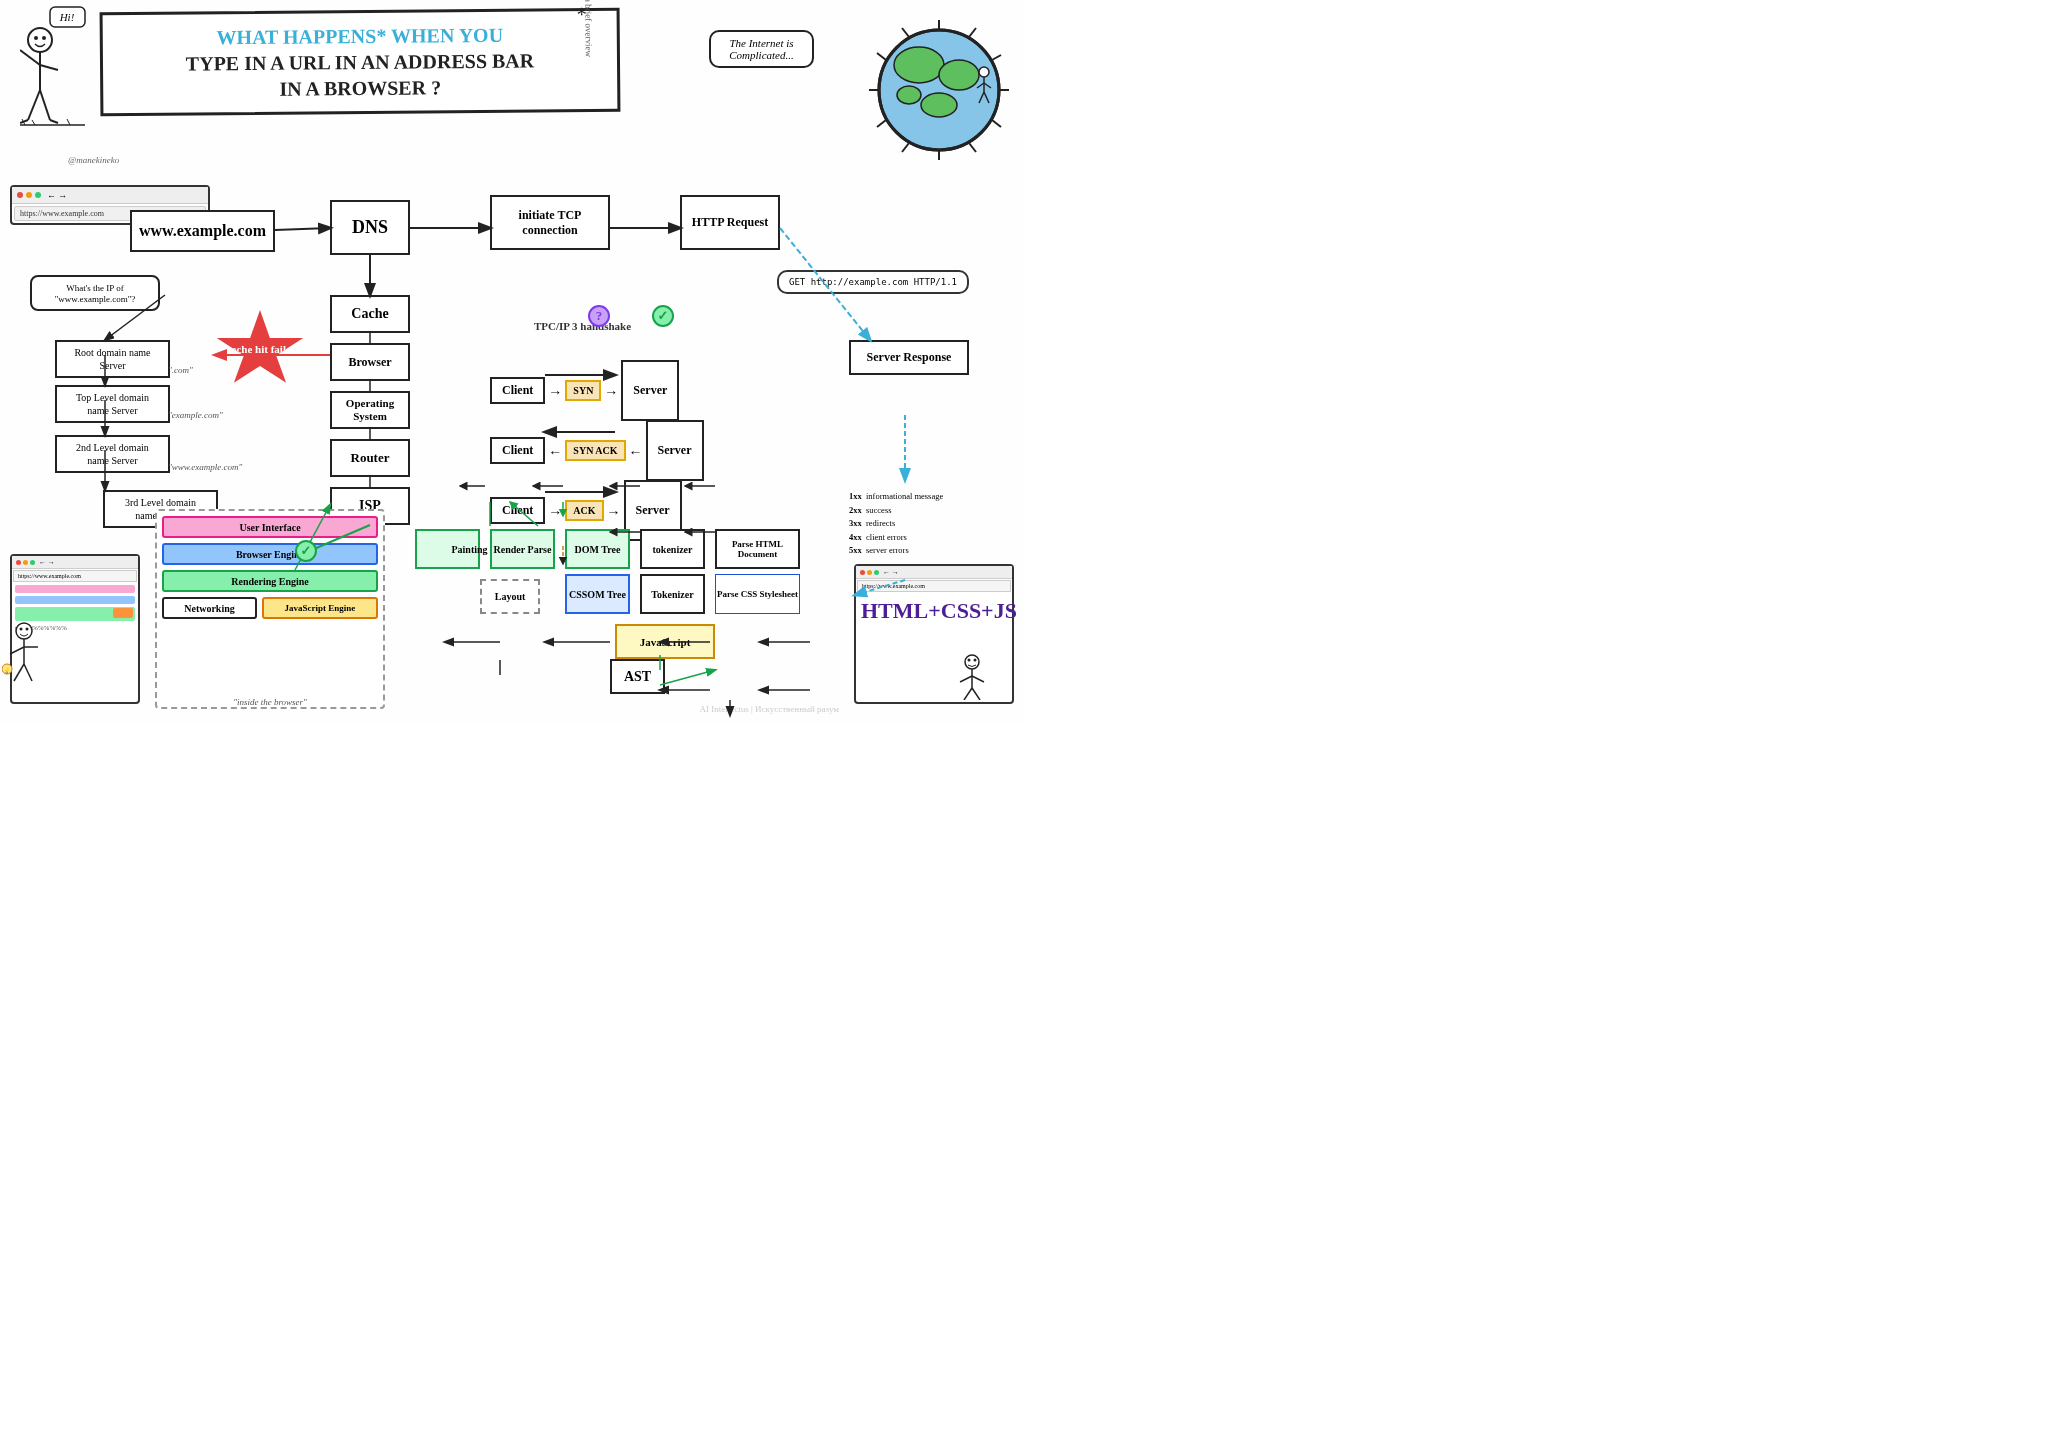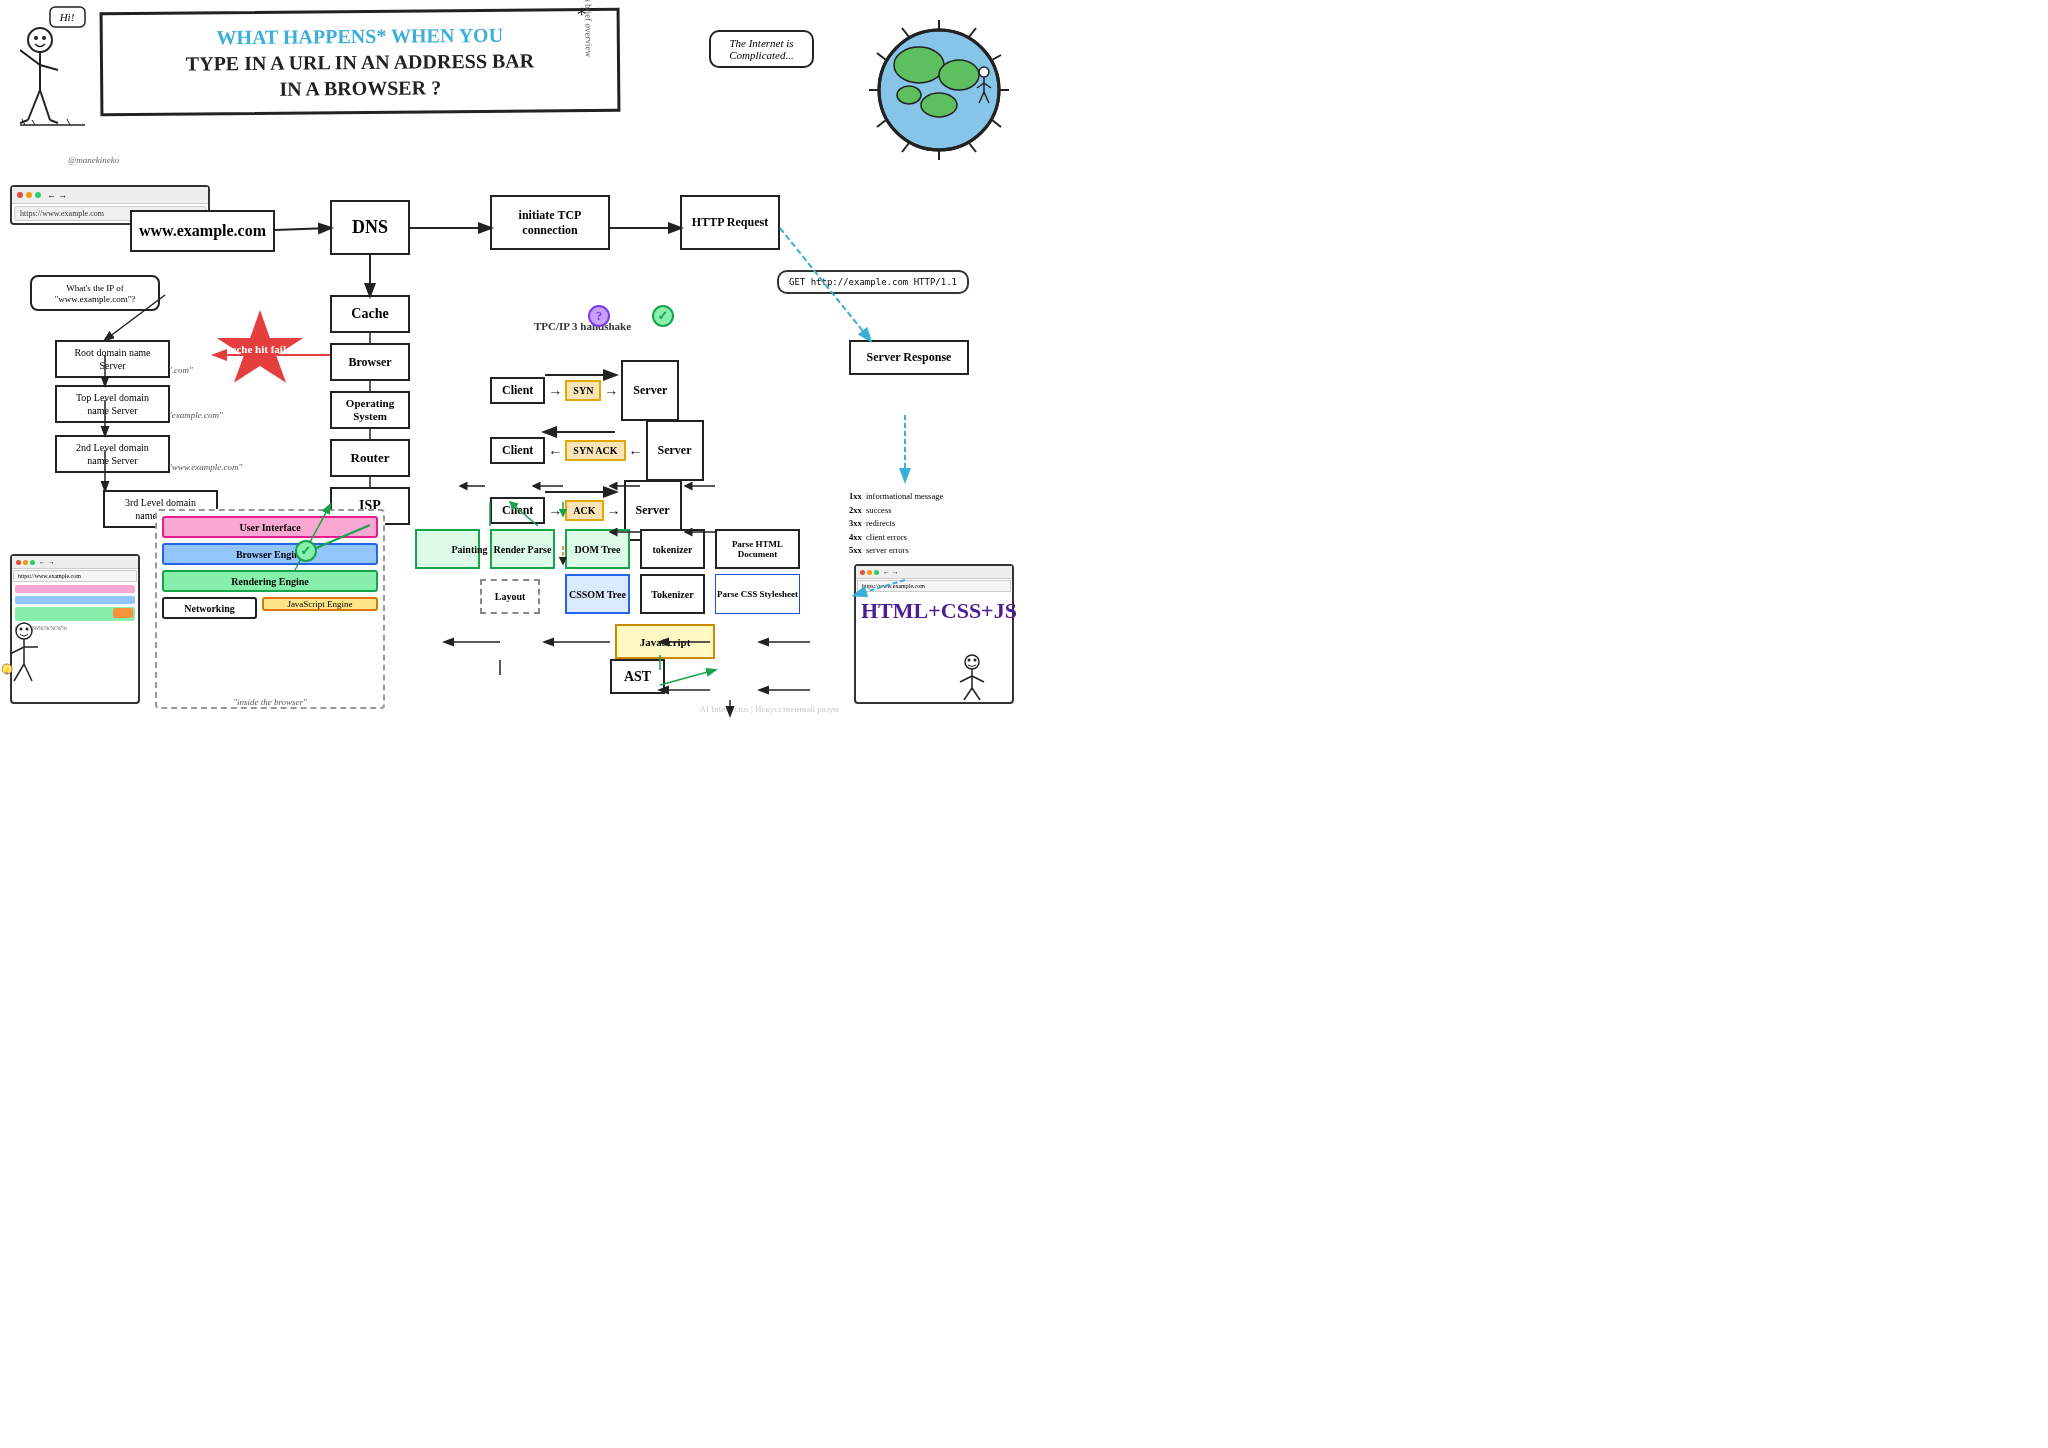--- a/index.html
+++ b/index.html
@@ -753,21 +753,21 @@
     </div>
     <div style="position:absolute;top:32px;left:5px;right:5px;height:22px;background:#93c5fd;border:2px solid #2563eb;border-radius:3px;display:flex;align-items:center;justify-content:center;font-size:10px;font-weight:700;">
       <span>Browser Engine</span>
     </div>
     <div style="position:absolute;top:59px;left:5px;right:5px;height:22px;background:#86efac;border:2px solid #16a34a;border-radius:3px;display:flex;align-items:center;justify-content:center;font-size:10px;font-weight:700;">
       <span>Rendering Engine</span>
     </div>
     <div style="position:absolute;top:86px;left:5px;width:95px;height:22px;background:white;border:2px solid #222;border-radius:3px;display:flex;align-items:center;justify-content:center;font-size:10px;font-weight:700;">
       <span>Networking</span>
     </div>
-    <div style="position:absolute;top:86px;left:105px;right:5px;height:14px;background:#fde68a;border:2px solid #d97706;border-radius:3px;display:flex;align-items:center;justify-content:center;font-size:9px;font-weight:400;">
+    <div style="position:absolute;top:86px;left:105px;right:5px;height:22px;background:#fde68a;border:2px solid #d97706;border-radius:3px;display:flex;align-items:center;justify-content:center;font-size:9px;font-weight:700;">
       <span>JavaScript Engine</span>
     </div>
     <div class="inside-label">"inside the browser"</div>
   </div>
 
   <div style="position:absolute;bottom:155px;left:415px;width:65px;height:40px;background:#dcfce7;border:2px solid #16a34a;display:flex;align-items:center;justify-content:center;text-align:center;font-size:10px;font-weight:700;padding-left:44px;">
     <span>Painting</span>
   </div>
 
   <div style="position:absolute;bottom:155px;left:490px;width:65px;height:40px;background:#dcfce7;border:2px solid #16a34a;display:flex;align-items:center;justify-content:center;text-align:center;font-size:10px;font-weight:700;">

